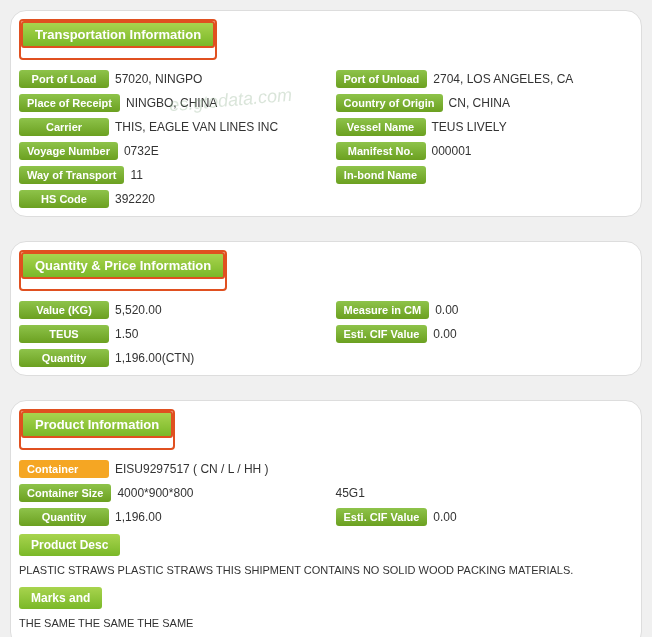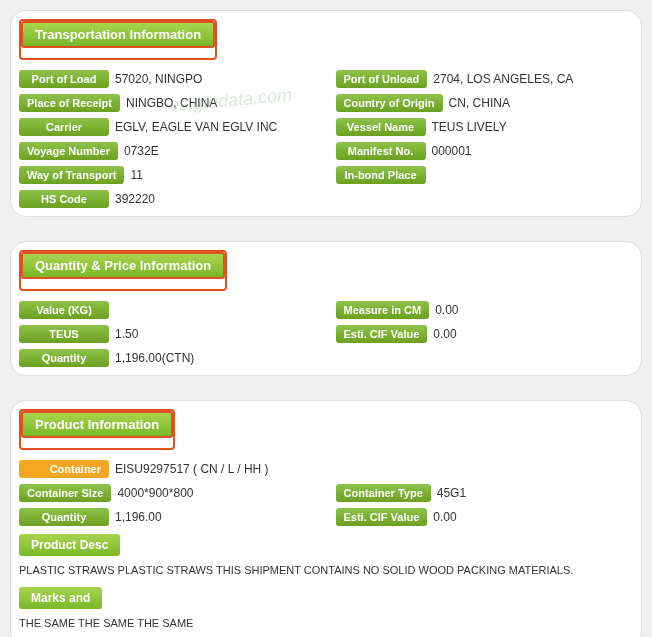--- a/index.html
+++ b/index.html
@@ -76,21 +76,21 @@
       position: relative;
     }
     .container-tag {
       background: #f5a623;
       color: #fff;
       font-weight: bold;
       font-size: 11px;
       padding: 3px 8px;
       border-radius: 3px;
       min-width: 90px;
-      text-align: right;
+      text-align: left;
     }
     .product-desc-label {
       display: inline-block;
       background: linear-gradient(to bottom, #a8d44e, #7ab828);
       color: #fff;
       font-weight: bold;
       font-size: 12px;
       padding: 4px 12px;
       border-radius: 3px;
       margin-bottom: 6px;
@@ -138,60 +138,61 @@
         <span class="field-label">Place of Receipt</span>
         <span class="field-value">NINGBO, CHINA</span>
       </div>
       <div class="field-row">
         <span class="field-label">Country of Origin</span>
         <span class="field-value">CN, CHINA</span>
       </div>
 
       <div class="field-row">
         <span class="field-label">Carrier</span>
-        <span class="field-value">EGLV, EAGLE VAN EGLV INC</span>
+        <span class="field-value">THIS, EAGLE VAN LINES INC</span>
       </div>
       <div class="field-row">
         <span class="field-label">Vessel Name</span>
         <span class="field-value">TEUS LIVELY</span>
       </div>
 
       <div class="field-row">
         <span class="field-label">Voyage Number</span>
         <span class="field-value">0732E</span>
       </div>
       <div class="field-row">
         <span class="field-label">Manifest No.</span>
         <span class="field-value">000001</span>
       </div>
 
       <div class="field-row">
         <span class="field-label">Way of Transport</span>
         <span class="field-value">11</span>
       </div>
       <div class="field-row">
-        <span class="field-label">In-bond Place</span>
+        <span class="field-label">In-bond Name</span>
         <span class="field-value"></span>
       </div>
 
       <div class="field-row">
         <span class="field-label">HS Code</span>
         <span class="field-value">392220</span>
       </div>
     </div>
   </div>
 </div>
 
 <div class="section">
   <div class="section-header-wrap">
     <div class="section-header">Quantity &amp; Price Information</div>
   </div>
   <div class="fields-grid">
     <div class="field-row">
       <span class="field-label">Value (KG)</span>
+      <span class="field-value">5,520.00</span>
     </div>
     <div class="field-row">
       <span class="field-label">Measure in CM</span>
       <span class="field-value">0.00</span>
     </div>
     <div class="field-row">
       <span class="field-label">TEUS</span>
       <span class="field-value">1.50</span>
     </div>
     <div class="field-row">
@@ -214,21 +215,20 @@
     <div class="field-row full-row">
       <span class="container-tag">Container</span>
       <span class="field-value">EISU9297517 ( CN / L / HH )</span>
     </div>
 
     <div class="field-row">
       <span class="field-label">Container Size</span>
       <span class="field-value">4000*900*800</span>
     </div>
     <div class="field-row">
-      <span class="field-label">Container Type</span>
       <span class="field-value">45G1</span>
     </div>
 
     <div class="field-row">
       <span class="field-label">Quantity</span>
       <span class="field-value">1,196.00</span>
     </div>
     <div class="field-row">
       <span class="field-label">Esti. CIF Value</span>
       <span class="field-value">0.00</span>

